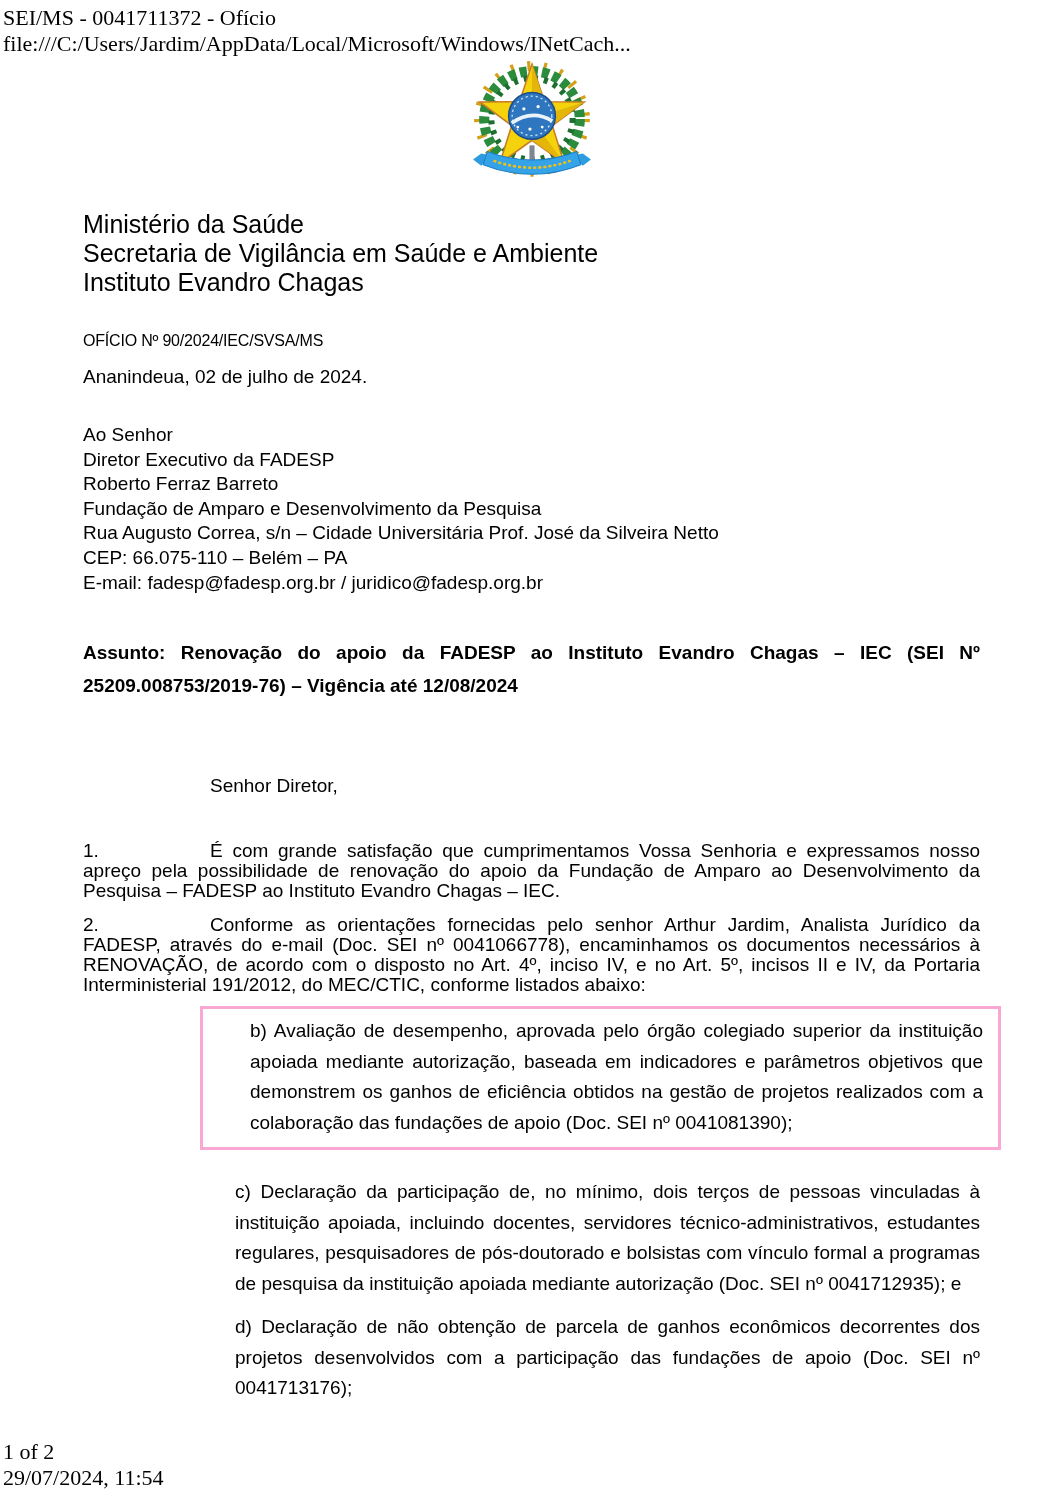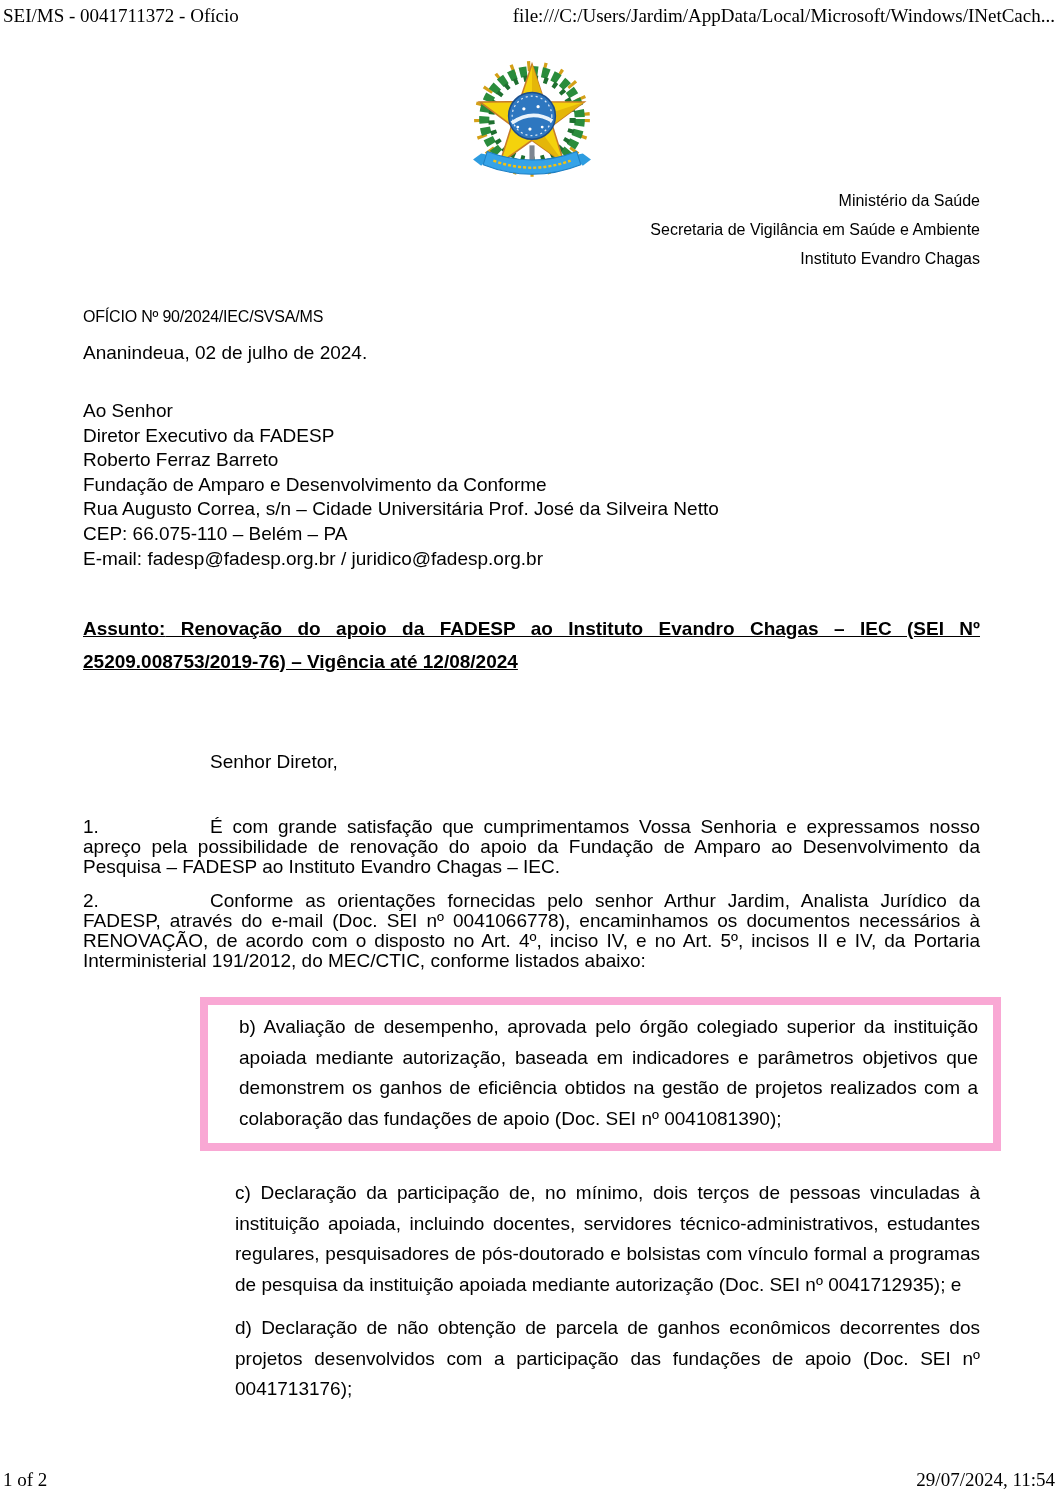--- a/index.html
+++ b/index.html
@@ -1,42 +1,42 @@
 <!DOCTYPE html>
 <html><head>
 <meta charset="utf-8">
 <style>
   html,body{margin:0;padding:0;background:#ffffff;}
   body{width:1058px;height:1497px;position:relative;color:#000;overflow:hidden;
        font-family:"Liberation Sans",sans-serif;}
   
   .print-bar{position:absolute;left:3px;right:3px;display:flex;justify-content:space-between;
-             font-family:"Liberation Serif","DejaVu Serif",serif;font-size:19px;color:#000;}
+             font-family:"Liberation Serif","DejaVu Serif",serif;font-size:22px;color:#000;flex-direction:column;}
   .print-bar.top{top:5px;}
   .print-bar.bottom{bottom:6px;}
   
   .doc{position:absolute;top:60px;left:83px;width:897px;font-size:19px;line-height:25px;}
   .emblem-wrap{text-align:center;height:126px;}
-  .org{ text-align:right;font-size:16px;line-height:29px;margin-top:0;}
+  .org{ text-align:left;font-size:25px;line-height:29px;margin-top:24px;}
   .oficio{margin-top:31px;font-size:16px;letter-spacing:-0.2px;}
   .dateline{margin-top:11px;text-align:left;padding-right:2px;}
   .recipient{margin-top:34px;line-height:24.6px;}
-  .subject{margin-top:41px;font-weight:bold;line-height:33px;text-align:justify;text-decoration:underline;}
+  .subject{margin-top:41px;font-weight:bold;line-height:33px;text-align:justify;}
   .salutation{margin-top:71px;padding-left:127px;}
   .num-para{margin:0;text-align:justify;line-height:20px;}
   .p1{margin-top:43px;}
   .p2{margin-top:14px;}
   .pnum{display:inline-block;width:127px;}
   .items{margin-left:152px;}
   .item{margin:0;text-align:justify;line-height:30.5px;}
   .item-a{margin-top:17px;}
   .item-c{margin-top:27px;}
   .item-d{margin-top:13px;}
-  .hl-box{border:8px solid #f9a8d4;margin-top:26px;margin-left:-35px;margin-right:-21px;
-          padding:7px 15px 9px 31px;}
+  .hl-box{border:3px solid #f9a8d4;margin-top:11px;margin-left:-35px;margin-right:-21px;
+          padding:7px 15px 9px 47px;}
   .hl-box .item{margin-top:0;}
 </style>
 </head>
 <body>
 
 <div class="print-bar top">
   <span>SEI/MS - 0041711372 - Ofício</span>
   <span>file:///C:/Users/Jardim/AppData/Local/Microsoft/Windows/INetCach...</span>
 </div>
 
@@ -81,21 +81,21 @@
   </div>
 
   <div class="oficio">OFÍCIO Nº 90/2024/IEC/SVSA/MS</div>
 
   <div class="dateline">Ananindeua, 02 de julho de 2024.</div>
 
   <div class="recipient">
     <div>Ao Senhor</div>
     <div>Diretor Executivo da FADESP</div>
     <div>Roberto Ferraz Barreto</div>
-    <div>Fundação de Amparo e Desenvolvimento da Conforme</div>
+    <div>Fundação de Amparo e Desenvolvimento da Pesquisa</div>
     <div>Rua Augusto Correa, s/n – Cidade Universitária Prof. José da Silveira Netto</div>
     <div>CEP: 66.075-110 – Belém – PA</div>
     <div>E-mail: fadesp@fadesp.org.br / juridico@fadesp.org.br</div>
   </div>
 
   <div class="subject"><span>Assunto:</span><span> Renovação do apoio da FADESP ao Instituto Evandro Chagas – IEC (SEI Nº 25209.008753/2019-76) – Vigência até 12/08/2024</span></div>
 
   <div class="salutation">Senhor Diretor,</div>
 
   <p class="num-para p1"><span class="pnum">1.</span><span>É com grande satisfação que cumprimentamos Vossa Senhoria e expressamos nosso apreço pela possibilidade de renovação do apoio da Fundação de Amparo ao Desenvolvimento da Pesquisa – FADESP ao Instituto Evandro Chagas – IEC.</span></p>

